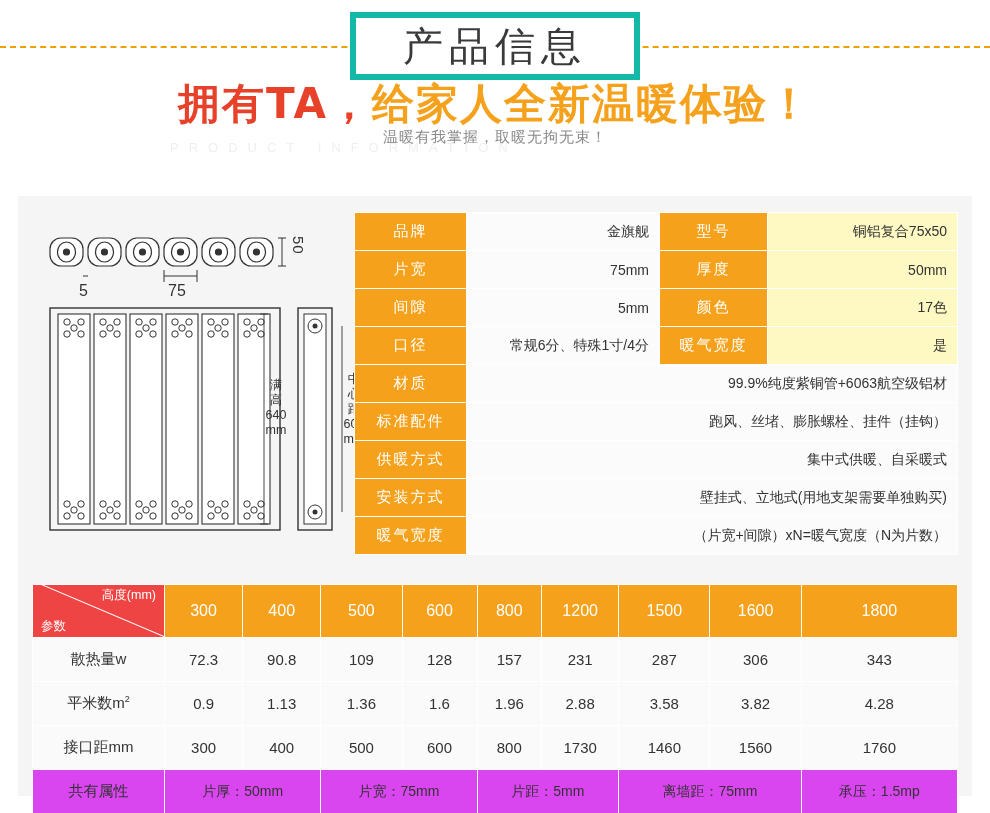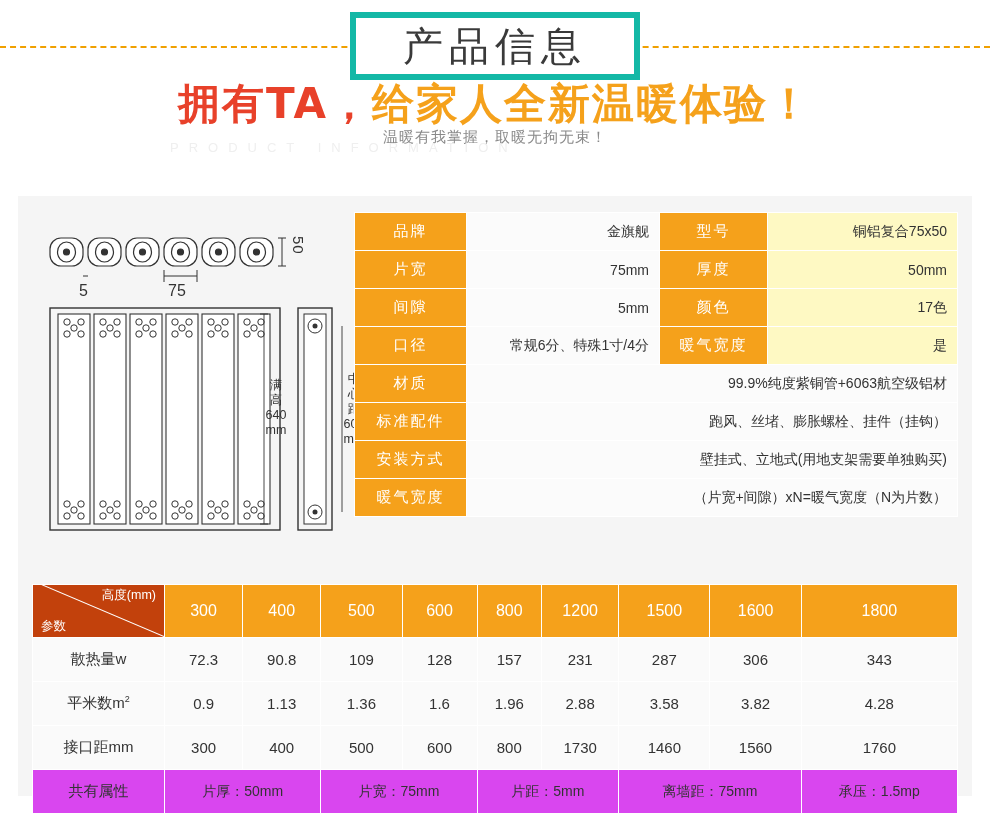--- a/index.html
+++ b/index.html
@@ -127,21 +127,21 @@
     height: 44px;
     background: #fafafa;
   }
   .data tr.head td {
     background: #f5a11b;
     color: #fff;
     font-size: 16px;
     height: 52px;
   }
   .data tr.head td.corner {
-    background: #c2410c;
+    background: #ef4444;
     position: relative;
     width: 132px;
     padding: 0;
   }
   .corner-in {
     position: relative; width: 100%; height: 52px;
     overflow: hidden;
   }
   .corner-in .slash {
     position: absolute; left: -8px; top: -8px;
@@ -391,20 +391,24 @@
         <td class="k k2">暖气宽度</td>
         <td class="v2">是</td>
       </tr>
       <tr>
         <td class="k">材质</td>
         <td class="v" colspan="3">99.9%纯度紫铜管+6063航空级铝材</td>
       </tr>
       <tr>
         <td class="k">标准配件</td>
         <td class="v" colspan="3">跑风、丝堵、膨胀螺栓、挂件（挂钩）</td>
+      </tr>
+      <tr>
+        <td class="k">供暖方式</td>
+        <td class="v" colspan="3">集中式供暖、自采暖式</td>
       </tr>
       <tr>
         <td class="k">安装方式</td>
         <td class="v" colspan="3">壁挂式、立地式(用地支架需要单独购买)</td>
       </tr>
       <tr>
         <td class="k">暖气宽度</td>
         <td class="v" colspan="3">（片宽+间隙）xN=暖气宽度（N为片数）</td>
       </tr>
     </tbody>

